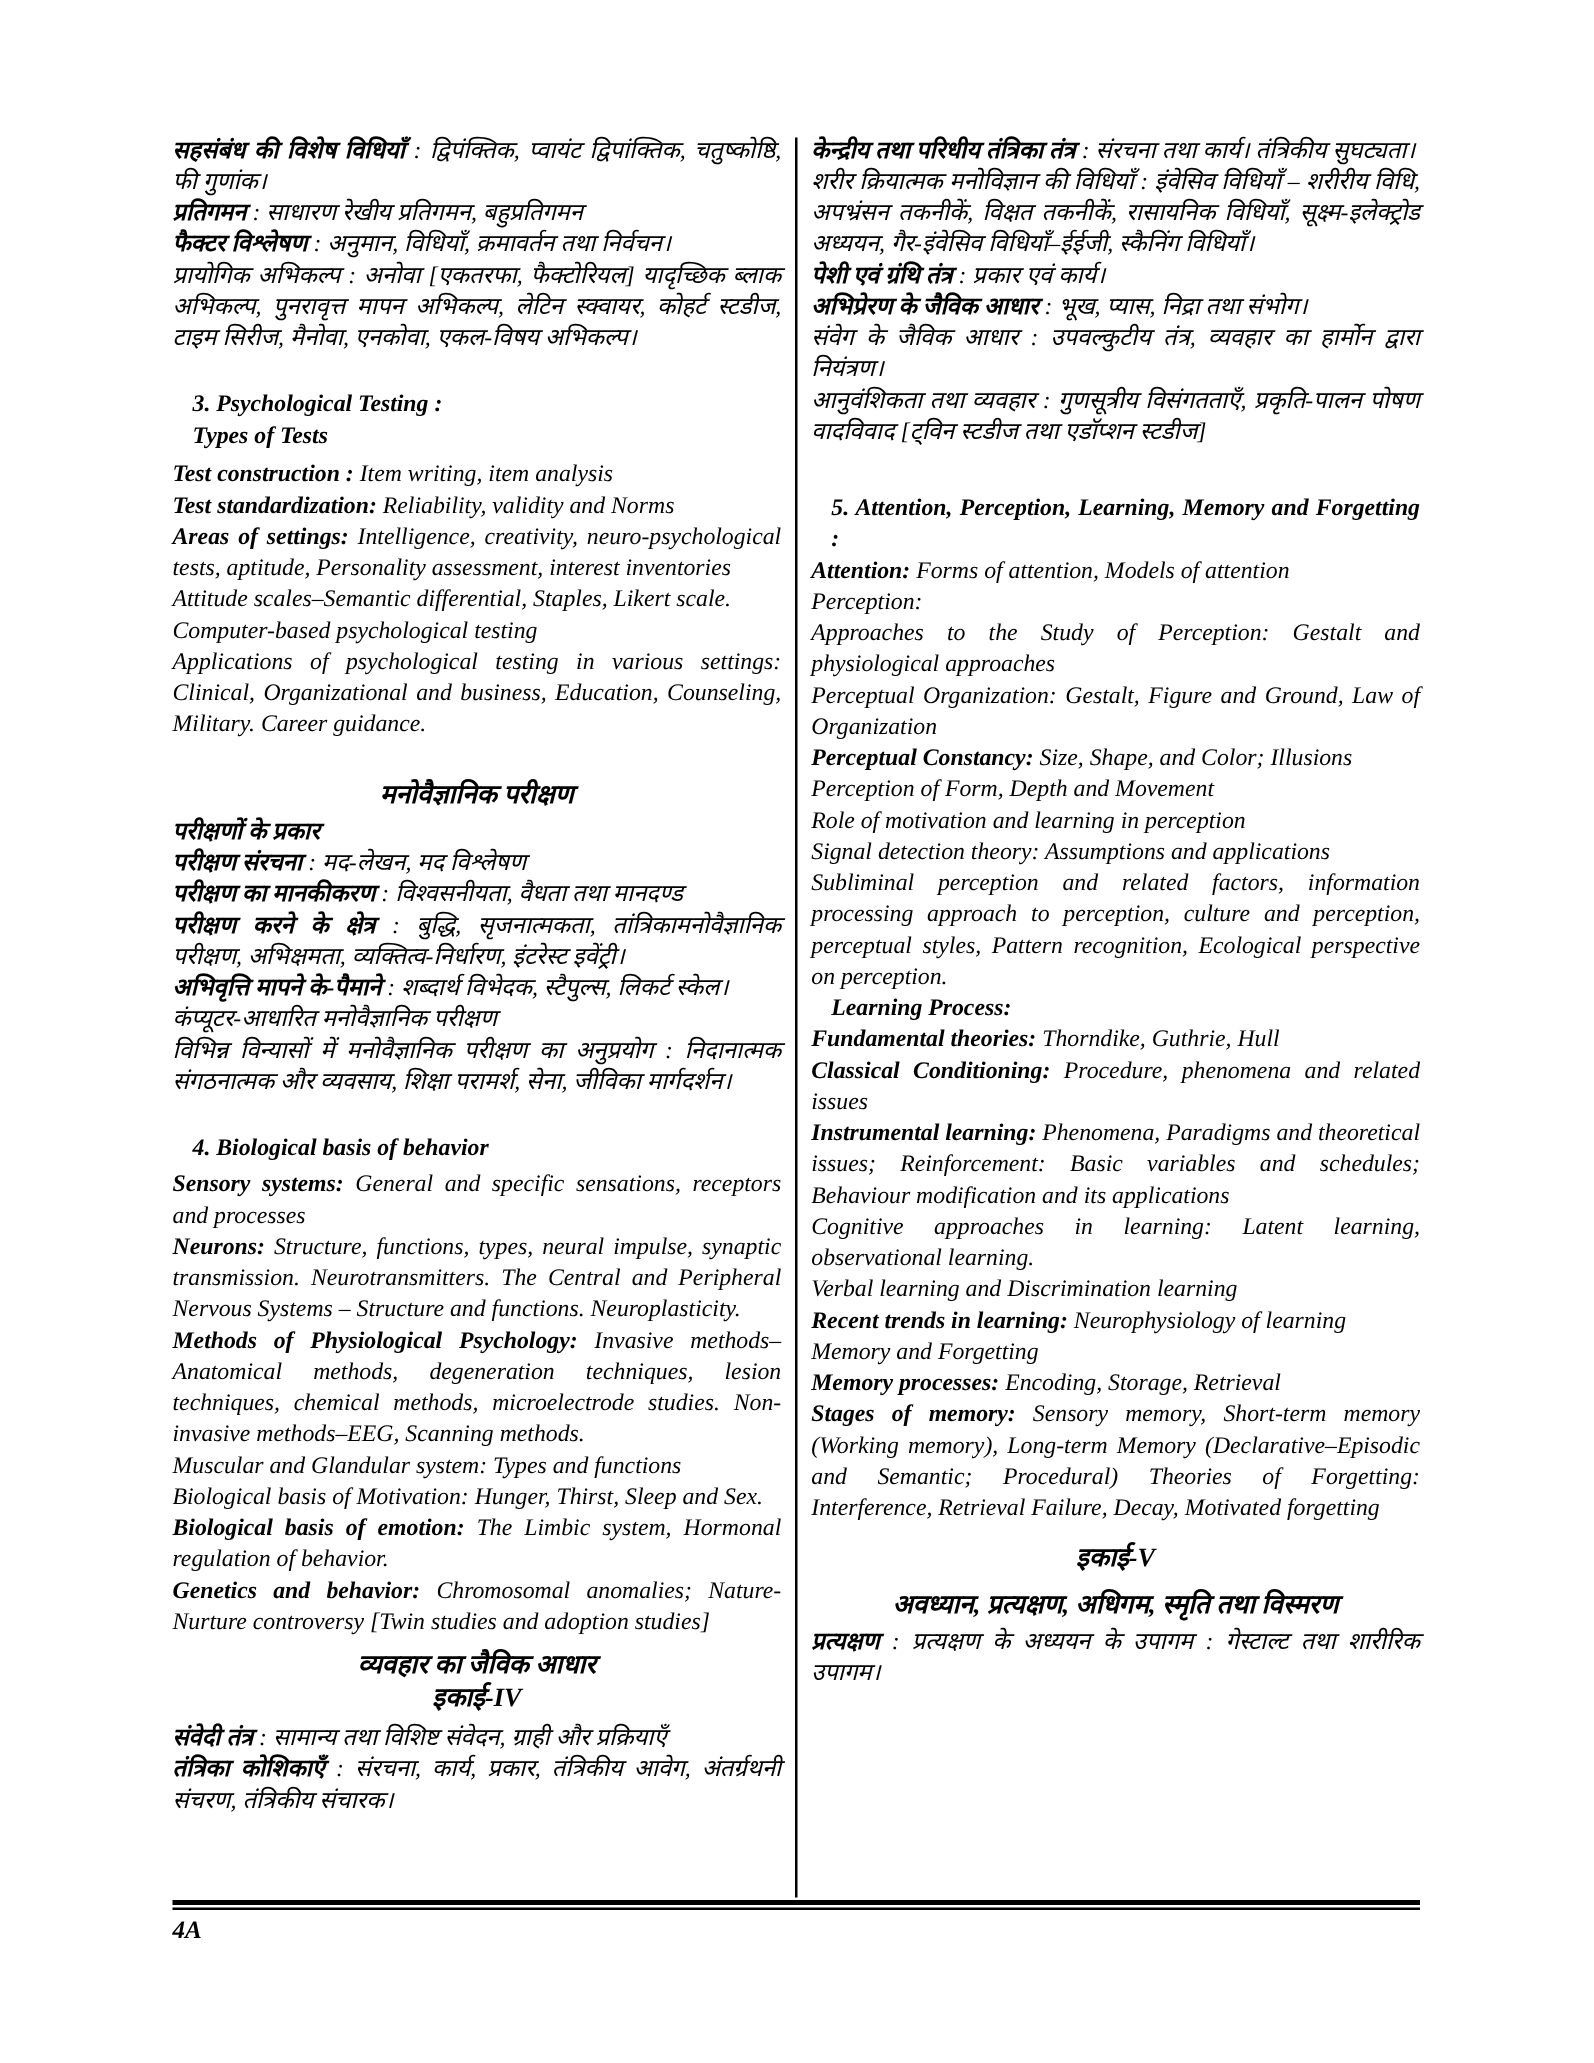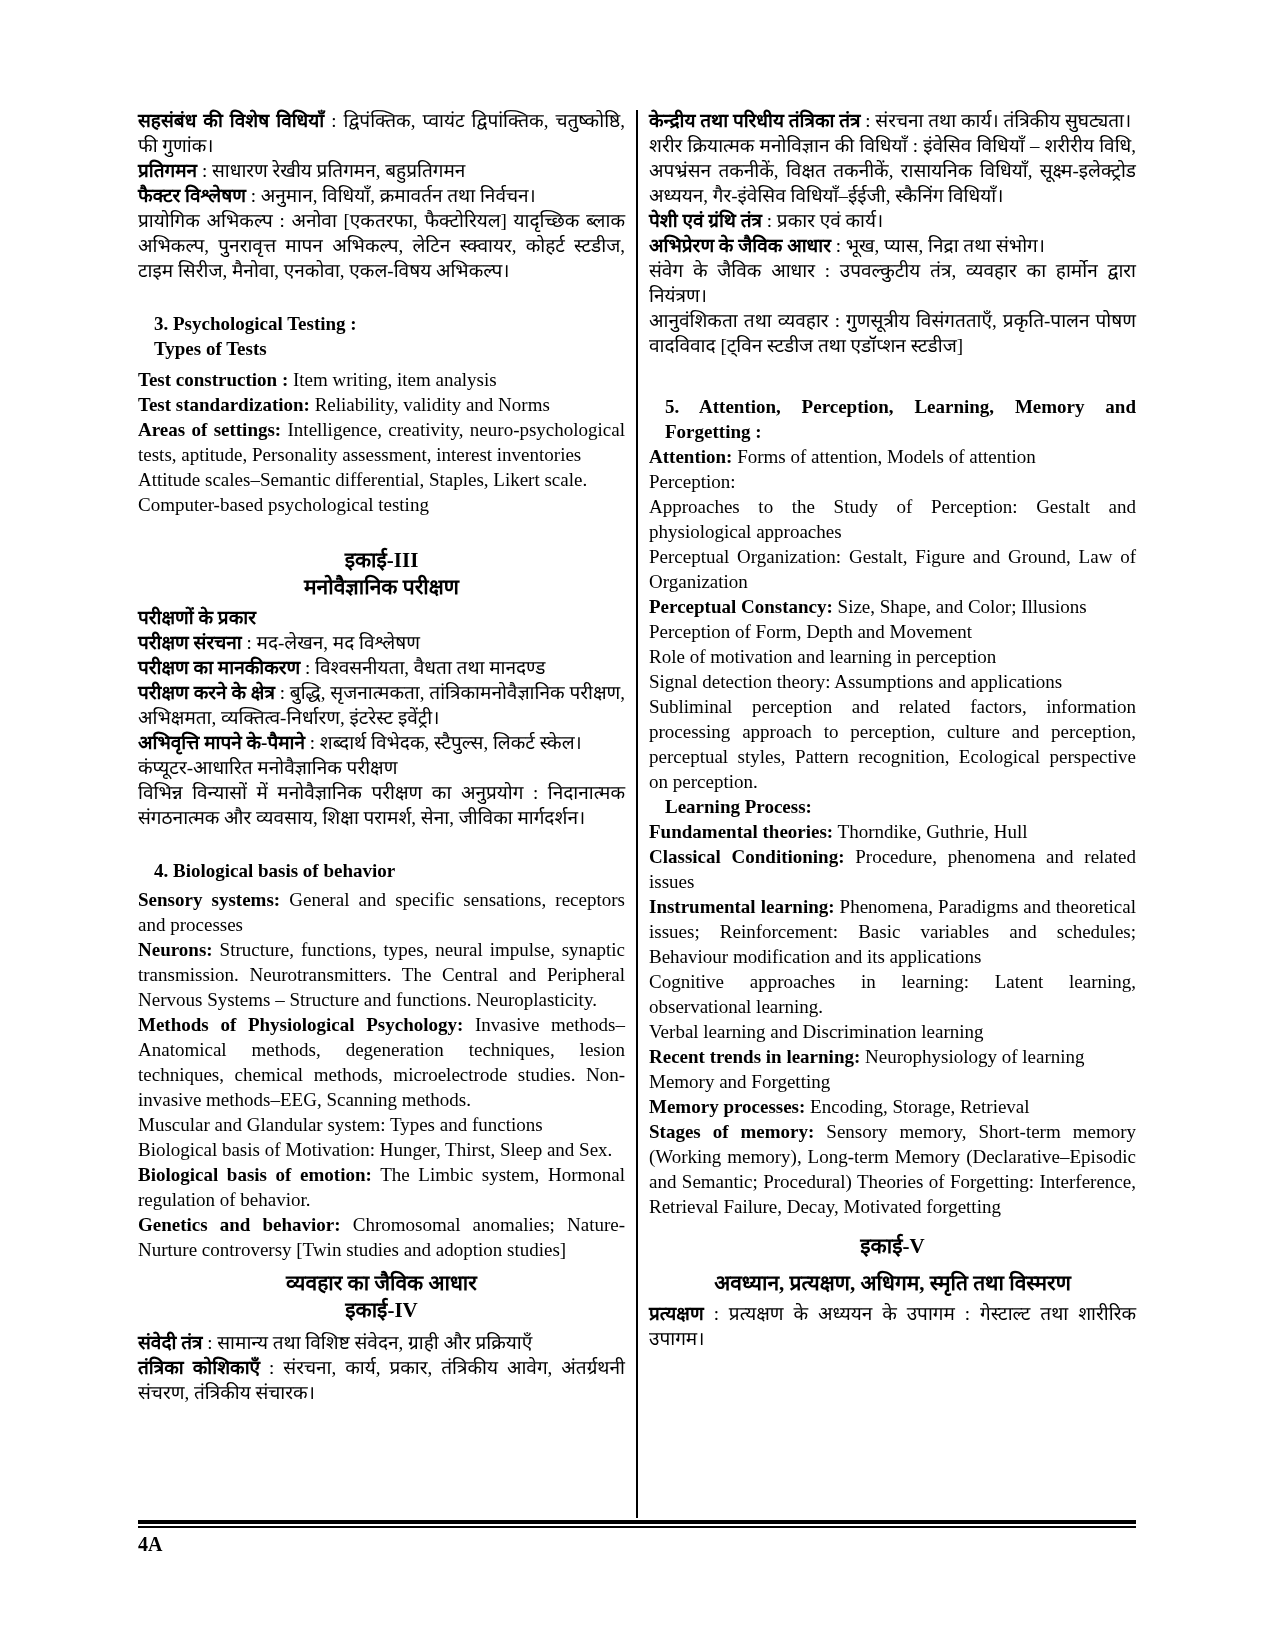--- a/index.html
+++ b/index.html
@@ -1,20 +1,20 @@
 <!DOCTYPE html>
 <html><head>
 <meta charset="utf-8">
 <style>
   html,body{margin:0;padding:0;background:#e8e8e8;}
   .page{
     width:1275px;height:1650px;background:#ffffff;color:#000000;
     font-family:"Liberation Serif","DejaVu Serif",serif;
     box-sizing:border-box;padding:108px 139px 0 138px;
-    overflow:hidden;position:relative;
+    overflow:hidden;position:relative;font-style:italic;
   }
   .content{display:flex;min-height:1410px;align-items:stretch;}
   .col{width:487px;}
   .divider{width:2px;background:#000;margin:2px 11px 0 11px;align-self:stretch;}
   .col p{margin:0;font-size:19px;line-height:25px;text-align:justify;}
   .col p.head{font-weight:bold;margin-left:16px;}
   .col p.center{text-align:center;font-weight:bold;font-size:21px;line-height:27px;}
   .col p b{font-weight:bold;}
   .rule{height:2px;border-top:4px solid #000;border-bottom:2px solid #000;margin-top:2px;}
   .pageno{font-weight:bold;font-size:20px;margin-top:5px;}
@@ -31,22 +31,22 @@
         <p class="para"><span>प्रायोगिक अभिकल्प : अनोवा [एकतरफा, फैक्टोरियल] यादृच्छिक ब्लाक अभिकल्प, पुनरावृत्त मापन अभिकल्प, लेटिन स्क्वायर, कोहर्ट स्टडीज, टाइम सिरीज, मैनोवा, एनकोवा, एकल-विषय अभिकल्प।</span></p>
         <div style="height: 28px;"></div>
         <p class="head"><b>3. Psychological Testing :</b></p>
         <p class="head"><b>Types of Tests</b></p>
         <div style="height: 6px;"></div>
         <p class="para"><b>Test construction :</b><span> Item writing, item analysis</span></p>
         <p class="para"><b>Test standardization:</b><span> Reliability, validity and Norms</span></p>
         <p class="para"><b>Areas of settings:</b><span> Intelligence, creativity, neuro-psychological tests, aptitude, Personality assessment, interest inventories</span></p>
         <p class="para"><span>Attitude scales–Semantic differential, Staples, Likert scale.</span></p>
         <p class="para"><span>Computer-based psychological testing</span></p>
+        <p class="para"><span>Applications of psychological testing in various settings: Clinical, Organizational and business, Education, Counseling, Military. Career guidance.</span></p>
         <div style="height: 30px;"></div>
-        <p class="center"><b>इकाई-III</b></p>
         <p class="center"><b>मनोवैज्ञानिक परीक्षण</b></p>
         <div style="height: 4px;"></div>
         <p class="para"><b>परीक्षणों के प्रकार</b></p>
         <p class="para"><b>परीक्षण संरचना</b><span> : मद-लेखन, मद विश्लेषण</span></p>
         <p class="para"><b>परीक्षण का मानकीकरण</b><span> : विश्वसनीयता, वैधता तथा मानदण्ड</span></p>
         <p class="para"><b>परीक्षण करने के क्षेत्र</b><span> : बुद्धि, सृजनात्मकता, तांत्रिकामनोवैज्ञानिक परीक्षण, अभिक्षमता, व्यक्तित्व-निर्धारण, इंटरेस्ट इवेंट्री।</span></p>
         <p class="para"><b>अभिवृत्ति मापने के-पैमाने</b><span> : शब्दार्थ विभेदक, स्टैपुल्स, लिकर्ट स्केल।</span></p>
         <p class="para"><span>कंप्यूटर-आधारित मनोवैज्ञानिक परीक्षण</span></p>
         <p class="para"><span>विभिन्न विन्यासों में मनोवैज्ञानिक परीक्षण का अनुप्रयोग : निदानात्मक संगठनात्मक और व्यवसाय, शिक्षा परामर्श, सेना, जीविका मार्गदर्शन।</span></p>
         <div style="height: 28px;"></div>

